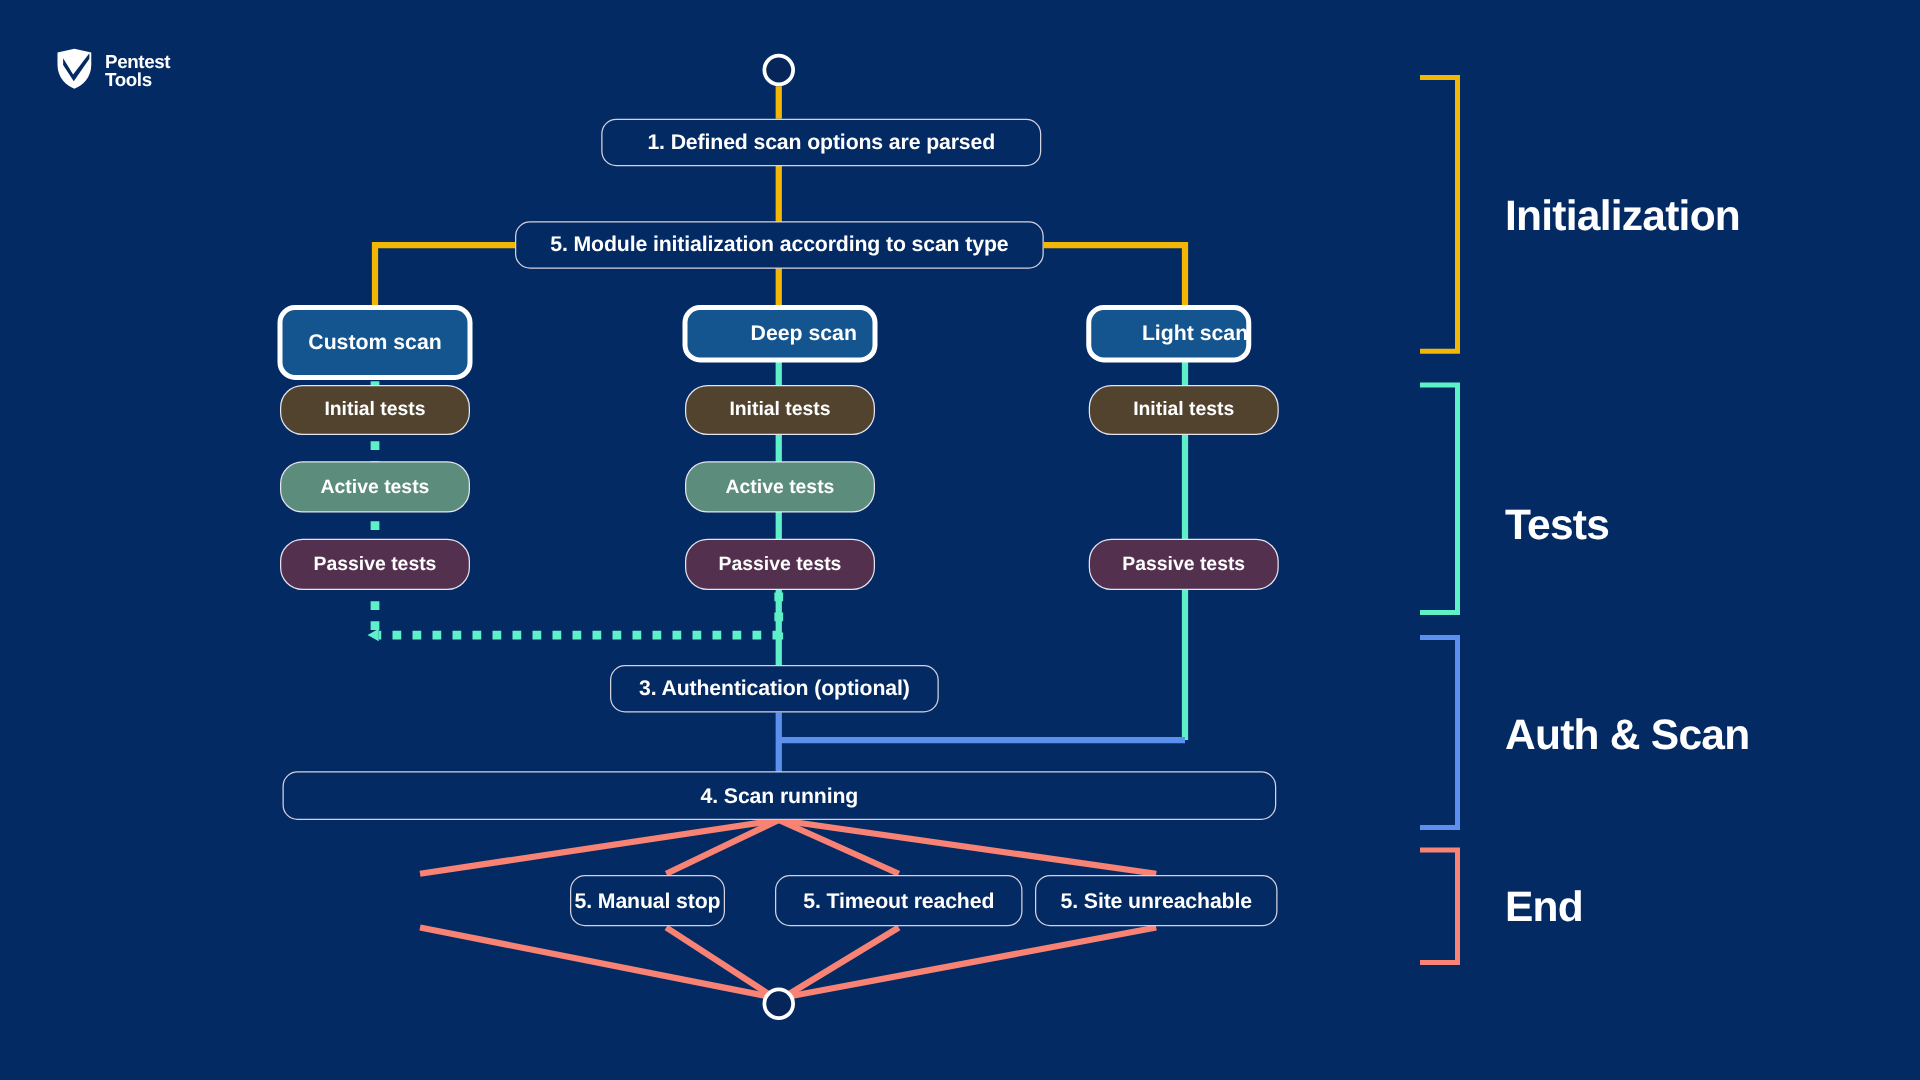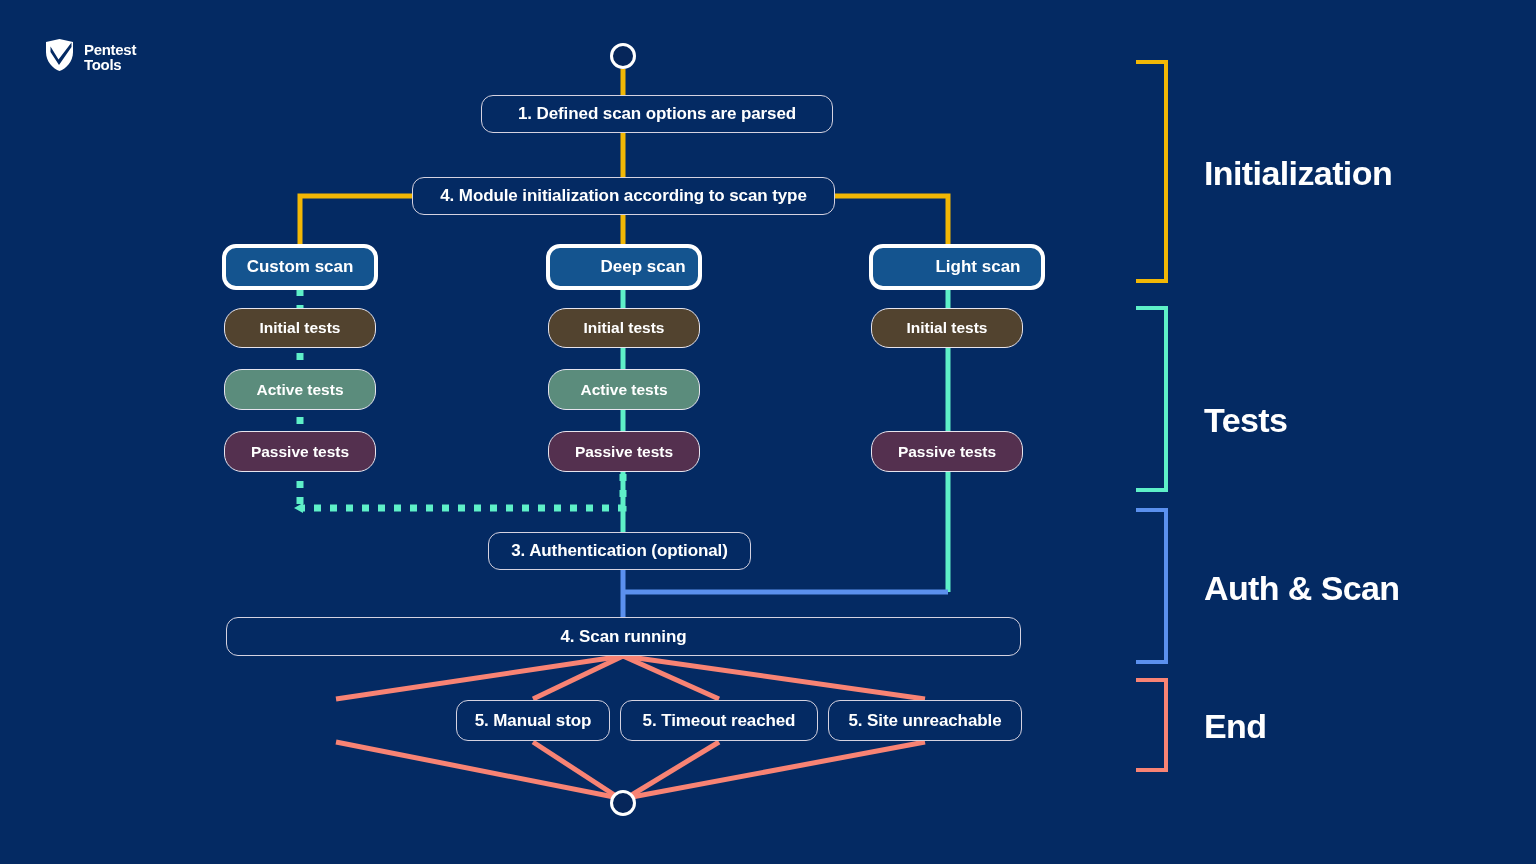--- a/index.html
+++ b/index.html
@@ -139,42 +139,42 @@
     <path d="M 1136 510 L 1166 510 L 1166 662 L 1136 662" fill="none" stroke="#5b90ee" stroke-width="4"></path>
 
     <path d="M 1136 680 L 1166 680 L 1166 770 L 1136 770" fill="none" stroke="#f88374" stroke-width="4"></path>
   </svg>
 
   <div class="terminator" style="left:610px; top:43px;"></div>
   <div class="terminator" style="left:610px; top:790px;"></div>
 
   <div class="node node-outline" style="left:453px; top:95px; width:352px; height:38px;margin-left:28px;">1.  Defined scan options are parsed</div>
 
-  <div class="node node-outline" style="left:412px; top:177px; width:423px; height:38px;">4.  Module initialization according to scan type</div>
+  <div class="node node-outline" style="left:412px; top:177px; width:423px; height:38px;">5.  Module initialization according to scan type</div>
 
-  <div class="node node-scan" style="left:222px; top:244px; width:156px; height:46px;">Custom scan</div>
+  <div class="node node-scan" style="left:222px; top:244px; width:156px; height:60px;">Custom scan</div>
   <div class="node node-scan" style="left:546px; top:244px; width:156px; height:46px;padding-left:38px;">Deep scan</div>
-  <div class="node node-scan" style="left:869px; top:244px; width:176px; height:46px;padding-left:42px;">Light scan</div>
+  <div class="node node-scan" style="left:869px; top:244px; width:132px; height:46px;padding-left:42px;">Light scan</div>
 
   <div class="node node-test fill-initial" style="left:224px; top:308px; width:152px; height:40px;">Initial tests</div>
   <div class="node node-test fill-active" style="left:224px; top:369px; width:152px; height:41px;">Active tests</div>
   <div class="node node-test fill-passive" style="left:224px; top:431px; width:152px; height:41px;">Passive tests</div>
 
   <div class="node node-test fill-initial" style="left:548px; top:308px; width:152px; height:40px;">Initial tests</div>
   <div class="node node-test fill-active" style="left:548px; top:369px; width:152px; height:41px;">Active tests</div>
   <div class="node node-test fill-passive" style="left:548px; top:431px; width:152px; height:41px;">Passive tests</div>
 
   <div class="node node-test fill-initial" style="left:871px; top:308px; width:152px; height:40px;">Initial tests</div>
   <div class="node node-test fill-passive" style="left:871px; top:431px; width:152px; height:41px;">Passive tests</div>
 
   <div class="node node-outline" style="left:488px; top:532px; width:263px; height:38px;">3.  Authentication (optional)</div>
 
   <div class="node node-outline" style="left:226px; top:617px; width:795px; height:39px;">4.  Scan running</div>
 
-  <div class="node node-outline" style="left:456px; top:700px; width:154px; height:41px;">5.  Manual stop</div>
+  <div class="node node-outline" style="left:456px; top:700px; width:124px; height:41px;">5.  Manual stop</div>
   <div class="node node-outline" style="left:620px; top:700px; width:198px; height:41px;">5.  Timeout reached</div>
   <div class="node node-outline" style="left:828px; top:700px; width:194px; height:41px;">5.  Site unreachable</div>
 
   <div class="phase-label" style="left:1204px; top:154px;">Initialization</div>
   <div class="phase-label" style="left:1204px; top:382px;margin-top:19px;">Tests</div>
   <div class="phase-label" style="left:1204px; top:569px;">Auth &amp; Scan</div>
   <div class="phase-label" style="left:1204px; top:707px;">End</div>
 
 </div>
 

